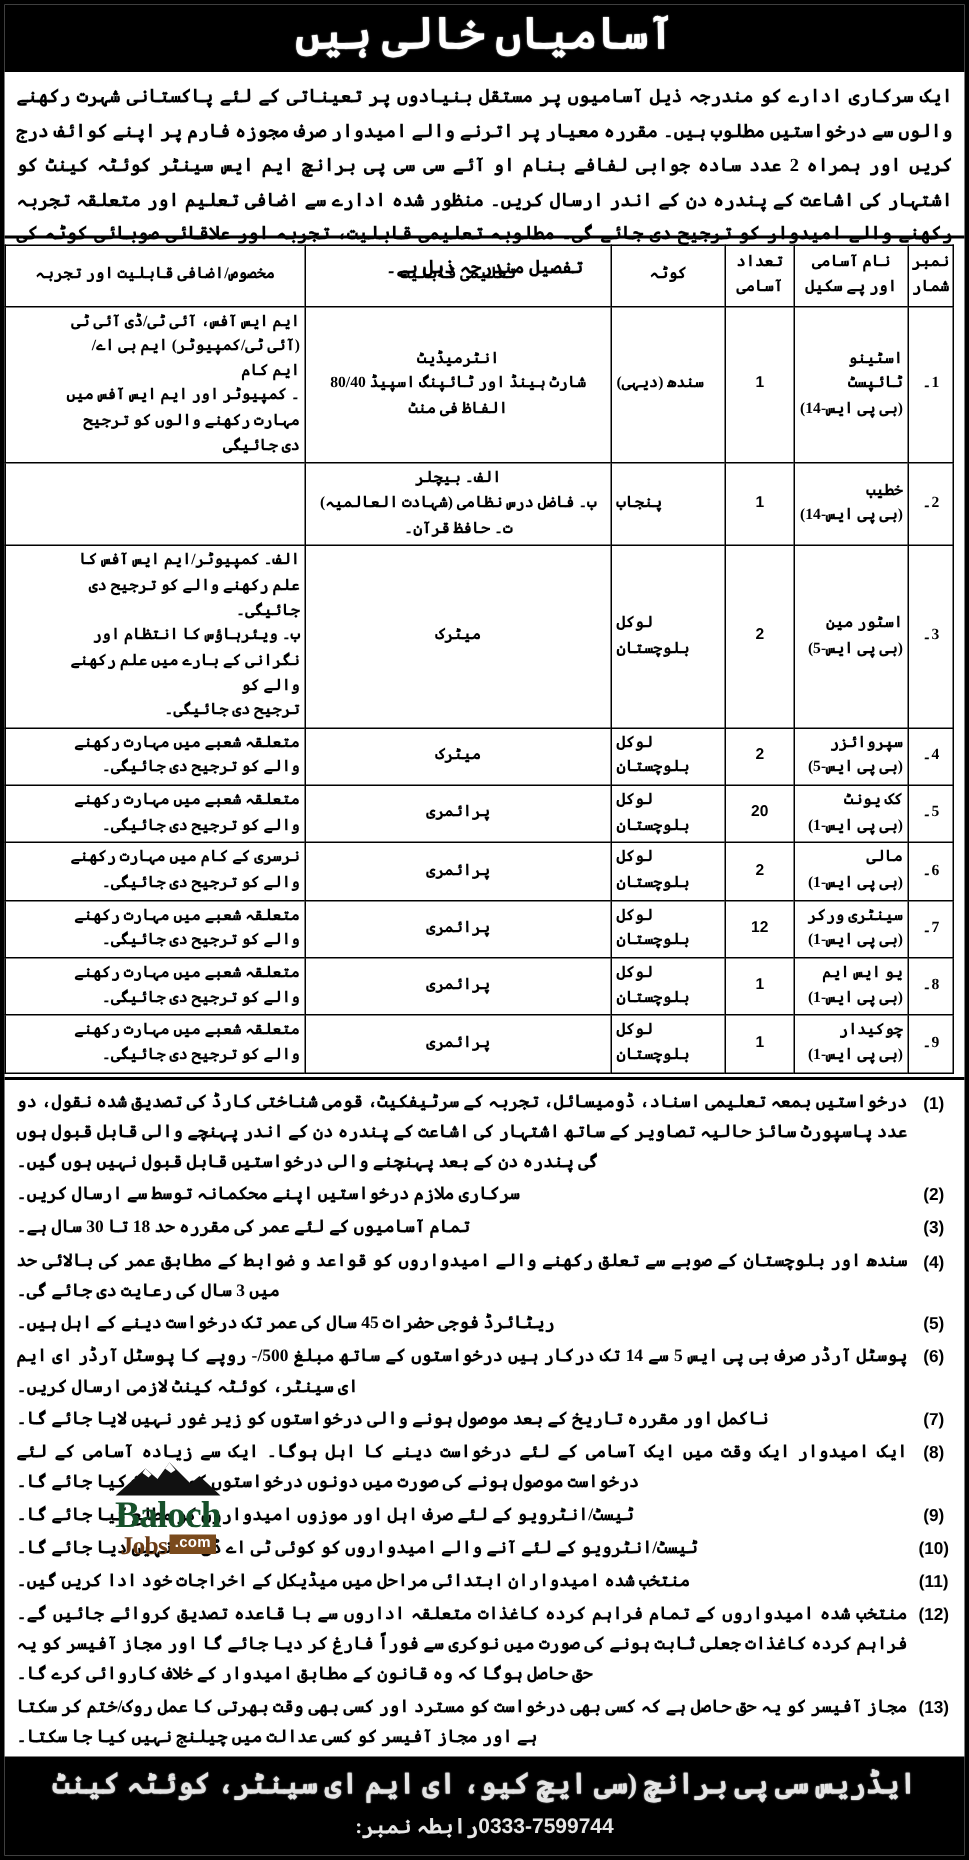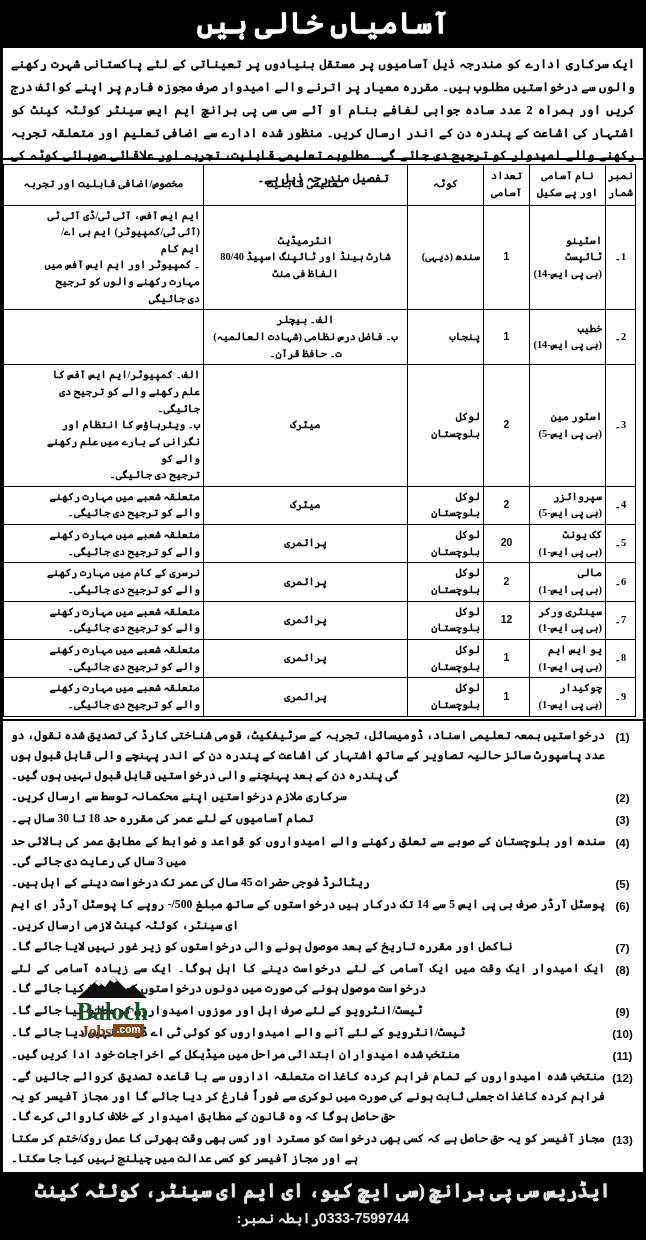--- a/index.html
+++ b/index.html
@@ -92,21 +92,21 @@
   .col-post  { width: 76px;  text-align: center; }
   .col-count { width: 46px;  text-align: center; margin-left: 14px; }
   .col-quota { width: 76px;  text-align: center; }
   .col-edu   { width: 204px; text-align: center; }
   .col-extra { width: 200px; text-align: right; }
 
   td.c-sr    { text-align: center; font-weight: 700; }
   td.c-post  { text-align: right; }
   td.c-count { text-align: center; font-weight: 700; font-size: 11.5px;
                font-family: "Liberation Sans", sans-serif; }
-  td.c-quota { text-align: right; }
+  td.c-quota { text-align: left; }
   td.c-edu   { text-align: center; }
   td.c-extra { text-align: right; padding-right: 5px; }
 
   .scale-line { display: block; }
   .edu-line   { display: block; }
   .extra-line { display: block; margin-left: 36px; }
 
   
   .conditions {
     direction: rtl;

